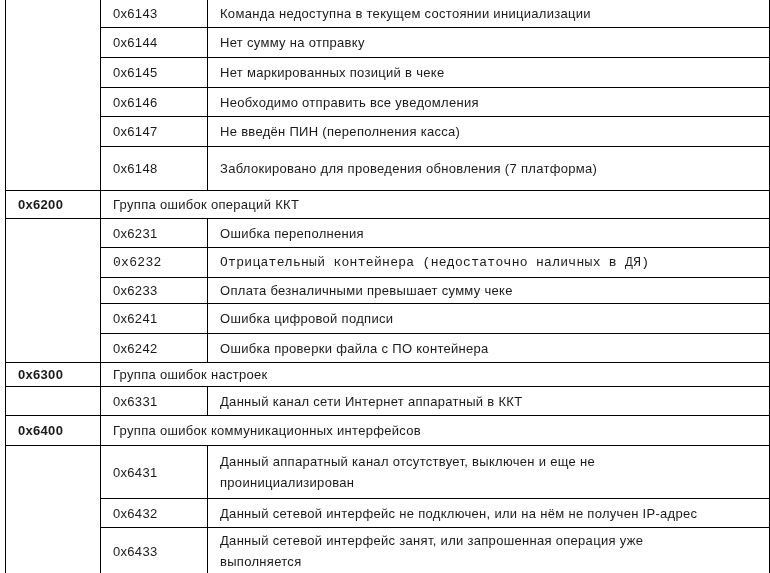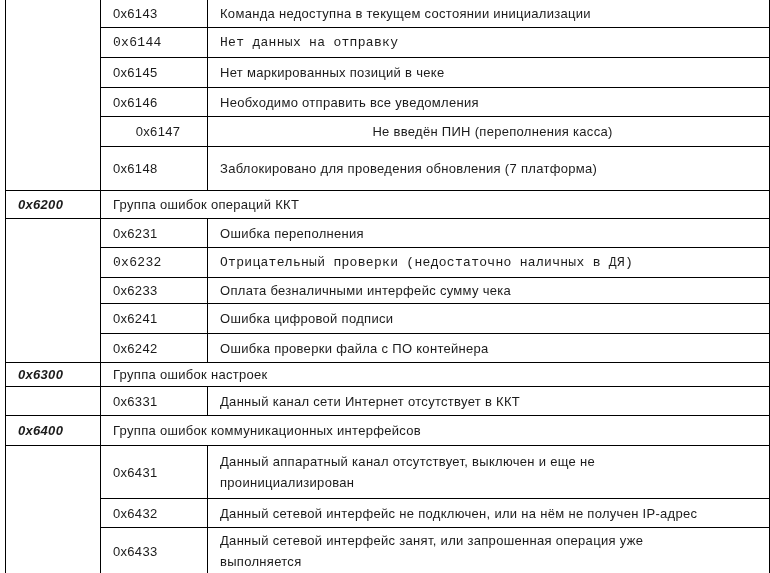--- a/index.html
+++ b/index.html
@@ -28,21 +28,21 @@
   }
   td.span-cell{padding:0;}
   td.code-cell{padding-left:10px;}
   td.desc-cell{
     padding-left:13px;
     white-space:pre-line;
     line-height:21px;
   }
   td.group-code-cell{
     font-weight:bold;color:#000000;
-    padding-left:7px;letter-spacing:0.6px;font-style:italic;
+    padding-left:7px;letter-spacing:0.6px;
   }
   td.group-label-cell{
     font-weight:normal;color:#000000;
     padding-left:12px;letter-spacing:0.6px;
   }
 </style>
 </head>
 <body>
 
 <div class="page">
@@ -51,73 +51,73 @@
       <col style="width:95px">
       <col style="width:107px">
       <col style="width:562px">
     </colgroup>
     <tbody id="err-body">
         <tr style="height: 28px;">
           <td class="span-cell" rowspan="6"></td>
           <td class="code-cell">0x6143</td>
           <td class="desc-cell">Команда недоступна в текущем состоянии инициализации</td>
         </tr>
-        <tr style="height: 30px; font-family: Liberation Mono, monospace;">
+        <tr style="height: 30px;">
           <td class="code-cell">0x6144</td>
-          <td class="desc-cell">Нет данных на отправку</td>
+          <td class="desc-cell">Нет сумму на отправку</td>
         </tr>
         <tr style="height: 30px;">
           <td class="code-cell">0x6145</td>
           <td class="desc-cell">Нет маркированных позиций в чеке</td>
         </tr>
         <tr style="height: 29px;">
           <td class="code-cell">0x6146</td>
           <td class="desc-cell">Необходимо отправить все уведомления</td>
         </tr>
-        <tr style="height: 30px; text-align: center;">
+        <tr style="height: 30px;">
           <td class="code-cell">0x6147</td>
           <td class="desc-cell">Не введён ПИН (переполнения касса)</td>
         </tr>
         <tr style="height: 44px;">
           <td class="code-cell">0x6148</td>
           <td class="desc-cell">Заблокировано для проведения обновления (7 платформа)</td>
         </tr>
         <tr style="height: 28px;">
           <td class="group-code-cell">0x6200</td>
           <td class="group-label-cell" colspan="2">Группа ошибок операций ККТ</td>
         </tr>
         <tr style="height: 29px;">
           <td class="span-cell" rowspan="5"></td>
           <td class="code-cell">0x6231</td>
           <td class="desc-cell">Ошибка переполнения</td>
         </tr>
         <tr style="height: 30px; font-family: Liberation Mono, monospace;">
           <td class="code-cell">0x6232</td>
-          <td class="desc-cell">Отрицательный проверки (недостаточно наличных в ДЯ)</td>
+          <td class="desc-cell">Отрицательный контейнера (недостаточно наличных в ДЯ)</td>
         </tr>
         <tr style="height: 16px;">
           <td class="code-cell">0x6233</td>
-          <td class="desc-cell">Оплата безналичными интерфейс сумму чека</td>
+          <td class="desc-cell">Оплата безналичными превышает сумму чеке</td>
         </tr>
         <tr style="height: 30px;">
           <td class="code-cell">0x6241</td>
           <td class="desc-cell">Ошибка цифровой подписи</td>
         </tr>
         <tr style="height: 29px;">
           <td class="code-cell">0x6242</td>
           <td class="desc-cell">Ошибка проверки файла с ПО контейнера</td>
         </tr>
         <tr style="height: 24px;">
           <td class="group-code-cell">0x6300</td>
           <td class="group-label-cell" colspan="2">Группа ошибок настроек</td>
         </tr>
         <tr style="height: 29px;">
           <td class="span-cell" rowspan="1"></td>
           <td class="code-cell">0x6331</td>
-          <td class="desc-cell">Данный канал сети Интернет отсутствует в ККТ</td>
+          <td class="desc-cell">Данный канал сети Интернет аппаратный в ККТ</td>
         </tr>
         <tr style="height: 30px;">
           <td class="group-code-cell">0x6400</td>
           <td class="group-label-cell" colspan="2">Группа ошибок коммуникационных интерфейсов</td>
         </tr>
         <tr style="height: 53px;">
           <td class="span-cell" rowspan="3"></td>
           <td class="code-cell">0x6431</td>
           <td class="desc-cell">Данный аппаратный канал отсутствует, выключен и еще не
 проинициализирован</td>

